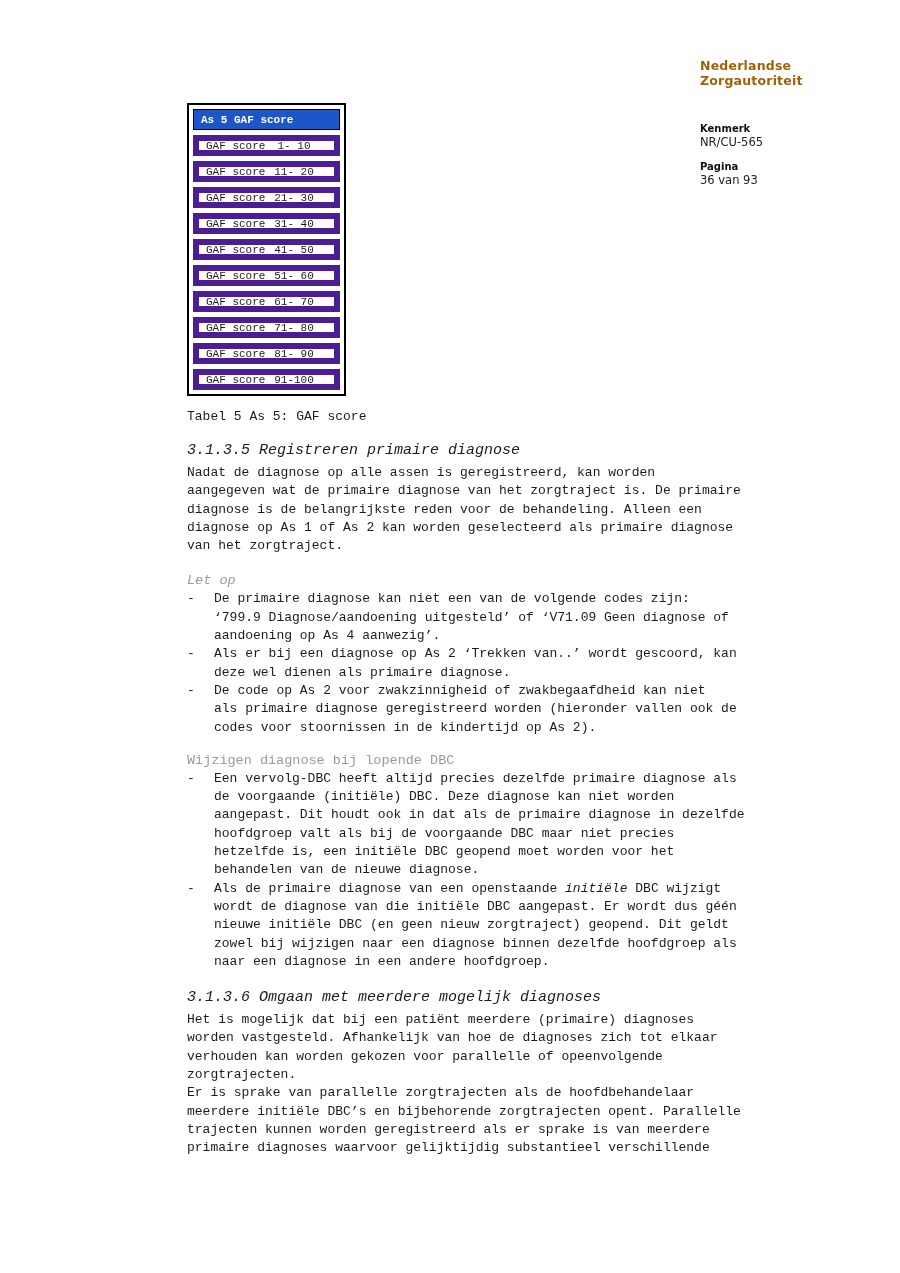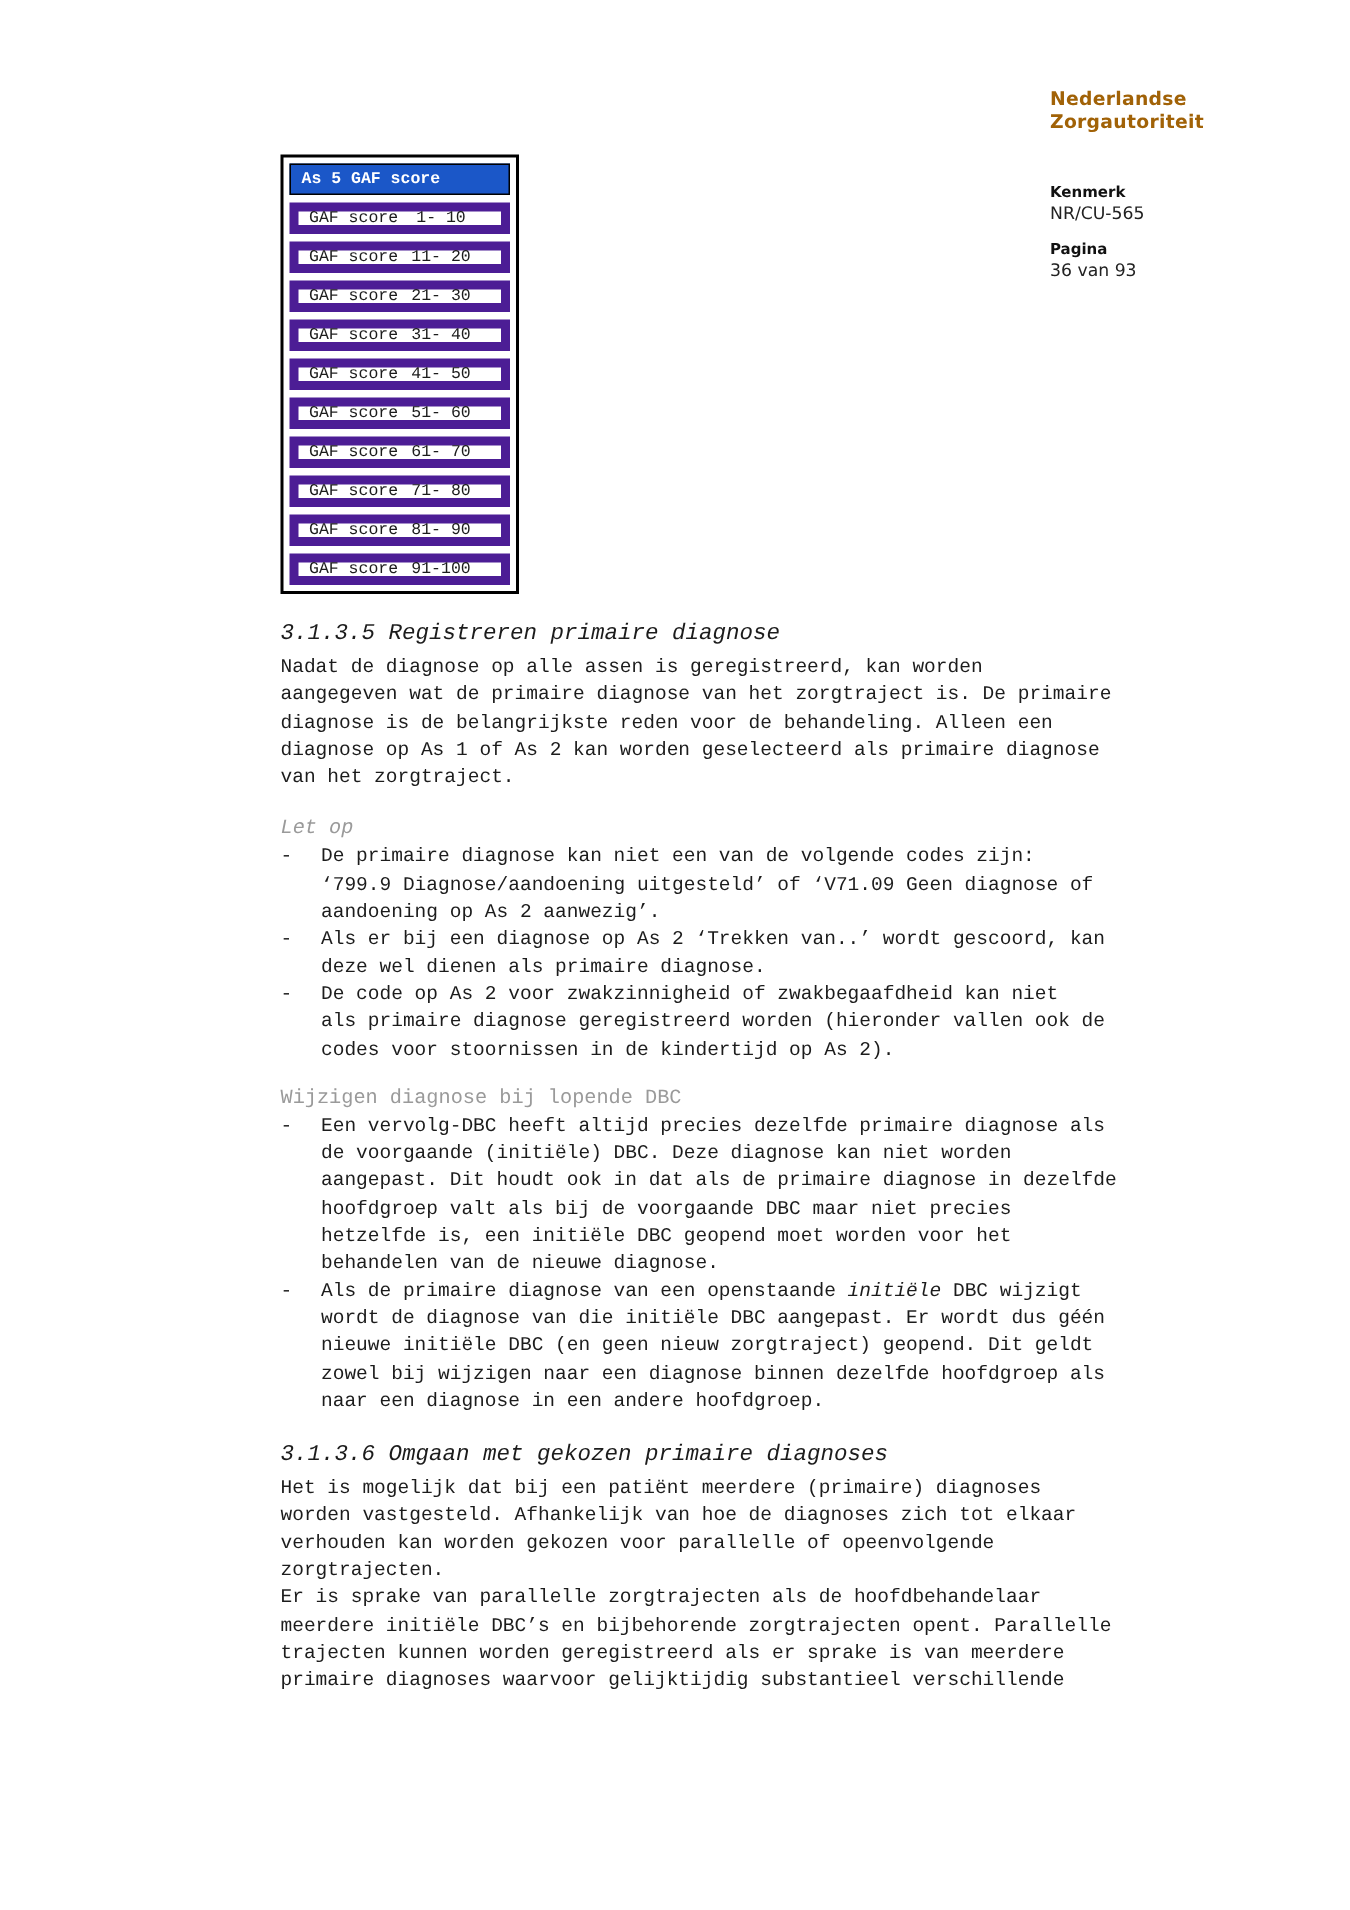--- a/index.html
+++ b/index.html
@@ -184,35 +184,36 @@
       </div>
       <div class="gaf-cell">
         <span class="gaf-row-label">GAF score</span>
         <span class="gaf-row-range">81- 90</span>
       </div>
       <div class="gaf-cell">
         <span class="gaf-row-label">GAF score</span>
         <span class="gaf-row-range">91-100</span>
       </div>
     </div>
+    <div class="table-caption">Tabel 5 As 5: GAF score</div>
 
     <div class="section-heading">3.1.3.5 Registreren primaire diagnose</div>
     <div class="para">Nadat de diagnose op alle assen is geregistreerd, kan worden
 aangegeven wat de primaire diagnose van het zorgtraject is. De primaire
 diagnose is de belangrijkste reden voor de behandeling. Alleen een
 diagnose op As 1 of As 2 kan worden geselecteerd als primaire diagnose
 van het zorgtraject.</div>
 
     <div class="subheading gray-italic">Let op</div>
     <div class="bullet-list">
       <div class="bullet-item">
         <span class="bullet-dash">-</span>
         <span class="bullet-text">De primaire diagnose kan niet een van de volgende codes zijn:
 ‘799.9 Diagnose/aandoening uitgesteld’ of ‘V71.09 Geen diagnose of
-aandoening op As 2 aanwezig’.</span>
+aandoening op As 4 aanwezig’.</span>
       </div>
       <div class="bullet-item">
         <span class="bullet-dash">-</span>
         <span class="bullet-text">Als er bij een diagnose op As 2 ‘Trekken van..’ wordt gescoord, kan
 deze wel dienen als primaire diagnose.</span>
       </div>
       <div class="bullet-item">
         <span class="bullet-dash">-</span>
         <span class="bullet-text">De code op As 2 voor zwakzinnigheid of zwakbegaafdheid kan niet
 als primaire diagnose geregistreerd worden (hieronder vallen ook de
@@ -234,21 +235,21 @@
       <div class="bullet-item">
         <span class="bullet-dash">-</span>
         <span class="bullet-text"><span>Als de primaire diagnose van een openstaande </span><span class="it">initiële</span><span> DBC wijzigt
 wordt de diagnose van die initiële DBC aangepast. Er wordt dus géén
 nieuwe initiële DBC (en geen nieuw zorgtraject) geopend. Dit geldt
 zowel bij wijzigen naar een diagnose binnen dezelfde hoofdgroep als
 naar een diagnose in een andere hoofdgroep.</span></span>
       </div>
     </div>
 
-    <div class="section-heading">3.1.3.6 Omgaan met gekozen primaire diagnoses</div>
+    <div class="section-heading">3.1.3.6 Omgaan met meerdere mogelijk diagnoses</div>
     <div class="para">Het is mogelijk dat bij een patiënt meerdere (primaire) diagnoses
 worden vastgesteld. Afhankelijk van hoe de diagnoses zich tot elkaar
 verhouden kan worden gekozen voor parallelle of opeenvolgende
 zorgtrajecten.</div>
 
     <div class="para follow">Er is sprake van parallelle zorgtrajecten als de hoofdbehandelaar
 meerdere initiële DBC’s en bijbehorende zorgtrajecten opent. Parallelle
 trajecten kunnen worden geregistreerd als er sprake is van meerdere
 primaire diagnoses waarvoor gelijktijdig substantieel verschillende</div>
 

